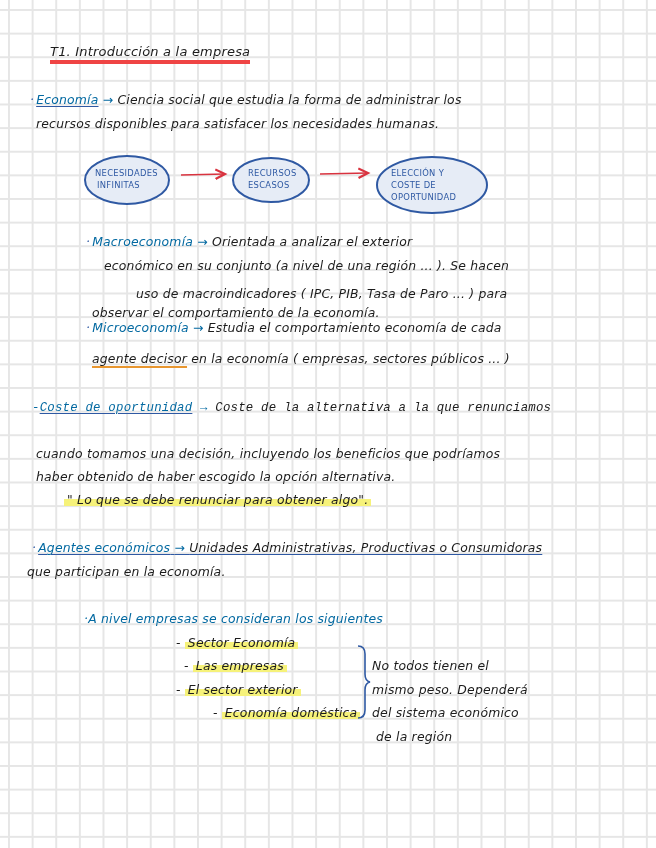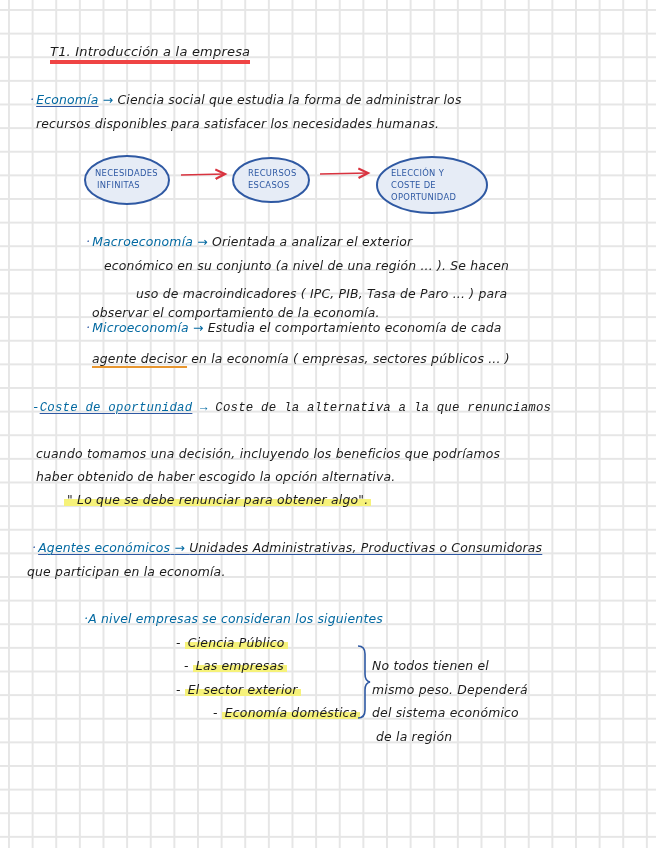--- a/index.html
+++ b/index.html
@@ -120,21 +120,21 @@
   </div>
   <div class="ln" style="left:27px; top:564px;">
     <span>que  participan  en  la  economía.</span>
   </div>
 
   <div class="ln blue" style="left:84px; top:611px;">
     <span>·A nivel  empresas  se  consideran  los  siguientes</span>
   </div>
 
   <div class="ln" style="left:176px; top:635px;">
-    <span>- </span><span class="hl">Ciencia  Público</span>
+    <span>- </span><span class="hl">Sector  Economía</span>
   </div>
   <div class="ln" style="left:176px; top:658px;padding-left:8px;">
     <span>- </span><span class="hl">Las  empresas</span>
   </div>
   <div class="ln" style="left:176px; top:682px;">
     <span>- </span><span class="hl">El sector  exterior</span>
   </div>
   <div class="ln" style="left:176px; top:705px;margin-left:37px;">
     <span>- </span><span class="hl">Economía  doméstica</span>
   </div>

